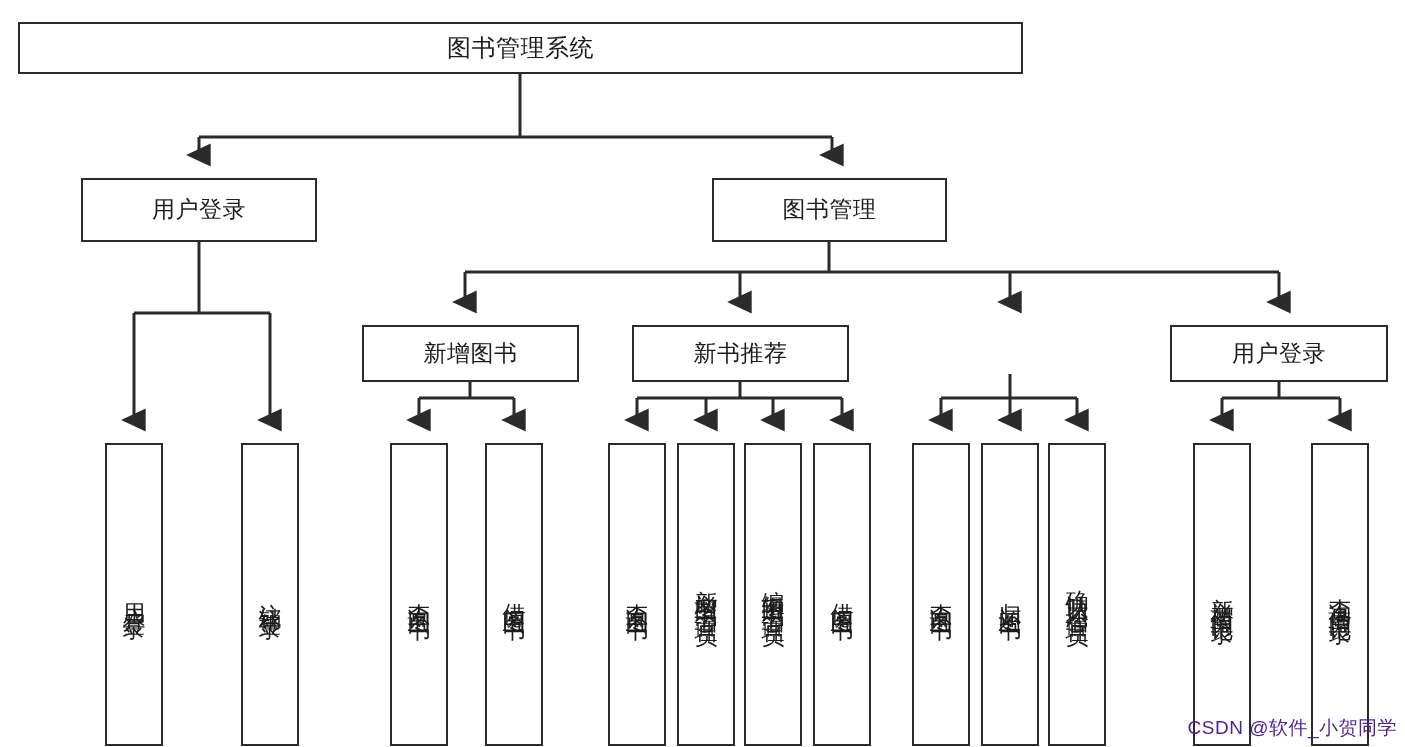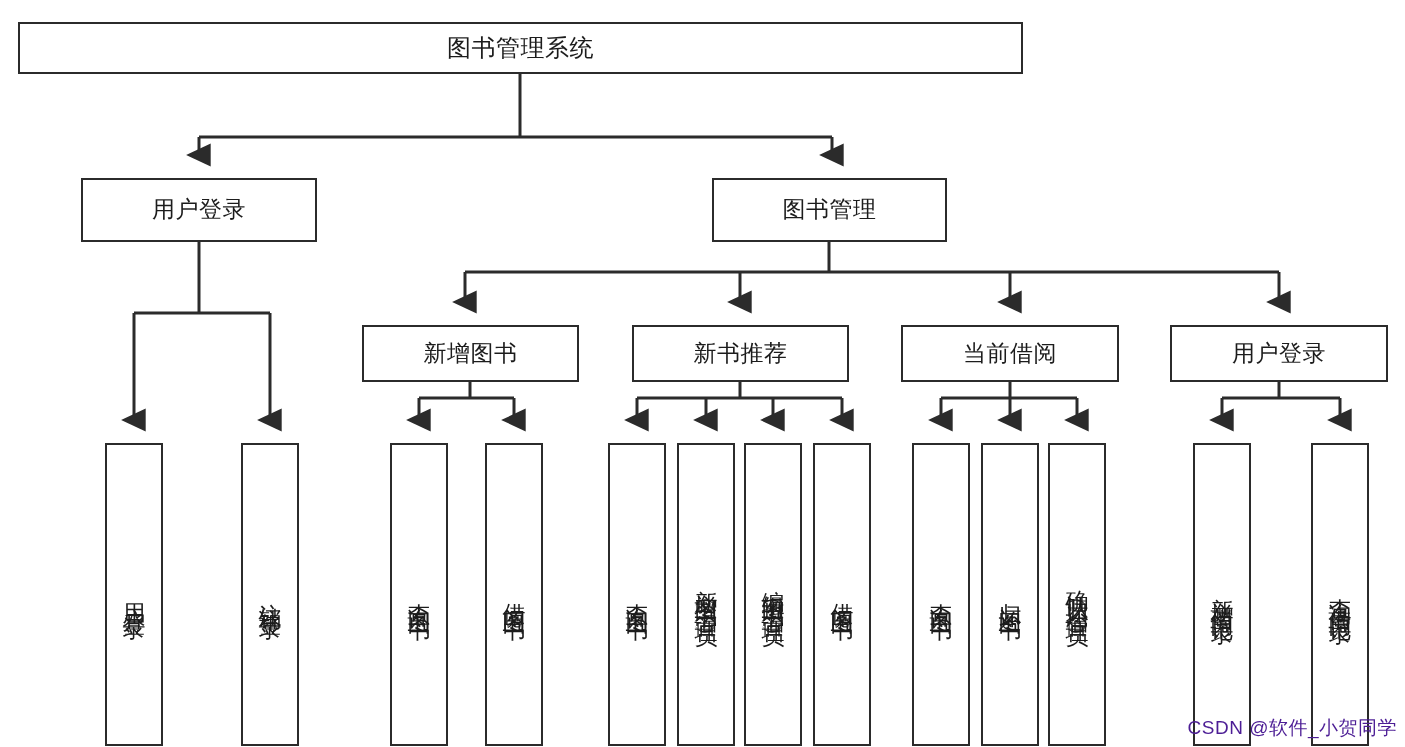--- a/index.html
+++ b/index.html
@@ -139,23 +139,20 @@
   </div>
 
   <div class="node-box" style="left:362px; top:317px; width:217px; height:57px;">
     <span class="node-label-h">新增图书</span>
   </div>
 
   <div class="node-box" style="left:632px; top:317px; width:217px; height:57px;">
     <span class="node-label-h">新书推荐</span>
   </div>
 
-  <div class="node-box" style="left:901px; top:317px; width:218px; height:57px;">
-    <span class="node-label-h">当前借阅</span>
-  </div>
 
   <div class="node-box" style="left:1170px; top:317px; width:218px; height:57px;">
     <span class="node-label-h">用户登录</span>
   </div>
 
   <div class="node-box" style="left:105px; top:435px; width:58px; height:303px;">
     <span class="node-label-v">用户登录</span>
   </div>
 
   <div class="node-box" style="left:241px; top:435px; width:58px; height:303px;">

